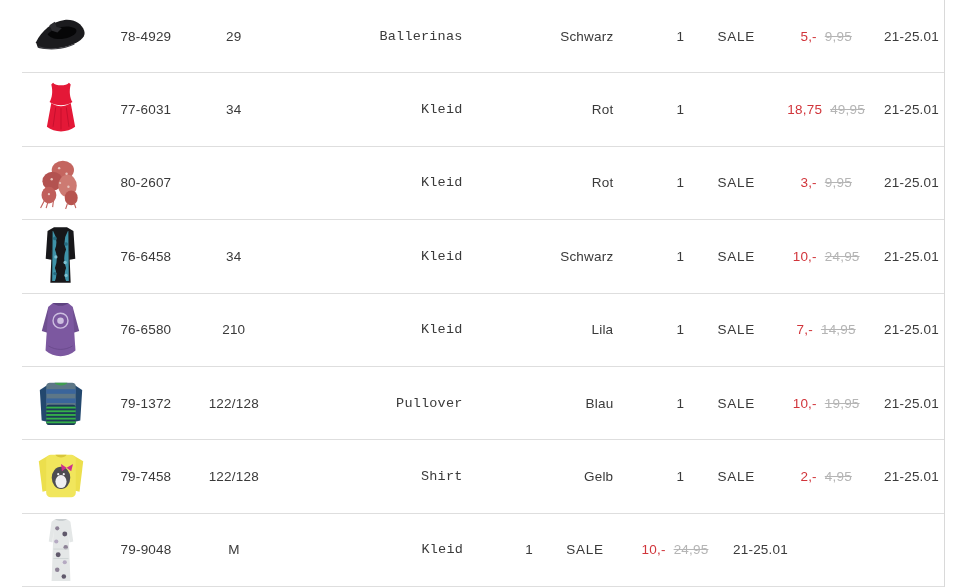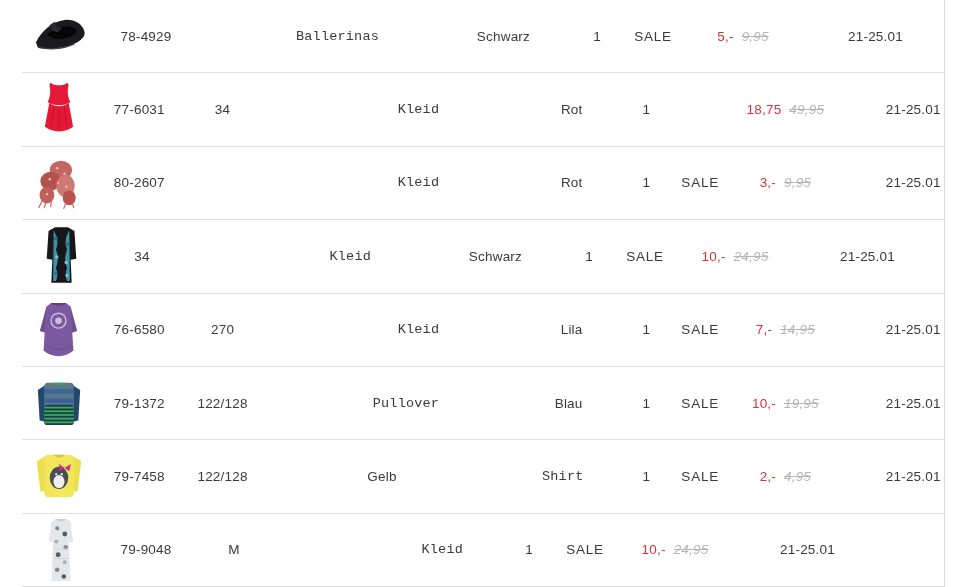--- a/index.html
+++ b/index.html
@@ -36,41 +36,42 @@
     white-space:nowrap;
   }
   .c-img  {width:78px;}
   .c-artnr{width:92px;}
   .c-size {width:84px;}
   .c-name {width:196px;justify-content:flex-end;padding-right:9px;font-family:Liberation Mono, monospace;}
   .c-color{width:152px;justify-content:flex-end;padding-right:10px;}
   .c-qty  {width:76px;justify-content:flex-end;padding-right:15px;}
   .c-sale {width:74px;letter-spacing:.8px;text-align:center;}
   .c-price{width:106px;gap:8px;}
-  .c-date {width:65px;margin-left:47px;}
+  .c-date {width:65px;}
   .price-new{color:var(--accent_red);}
-  .price-old{color:var(--muted_gray);text-decoration:line-through;font-style:italic;}
+  .price-old{color:var(--muted_gray);text-decoration:line-through;}
   .thumb{display:block;}
 </style>
 </head>
 <body>
 
 <div class="viewport">
 <div class="table">
 
   <div class="row">
     <div class="cell c-img">
       <svg class="thumb" width="54" height="50" viewBox="0 0 60 56">
         <path d="M2 35 C8 22 20 12 34 10 C45 9 53 14 56 22 C58 28 53 33 44 37 C30 43 10 44 4 41 Z" fill="#1b1b1e"></path>
         <path d="M15 26 C22 18 37 15 45 19 C49 21 48 26 40 29 C30 33 19 32 15 26 Z" fill="#060607"></path>
         <path d="M17 16 l6 -4 l2 6 l6 1 l-5 5 l-6 -2 z" fill="#2c2c30"></path>
         <path d="M5 40 C15 44 32 43 45 37" stroke="#3d3d42" stroke-width="1.2" fill="none"></path>
       </svg>
     </div>
     <div class="cell c-artnr">78-4929</div>
+    <div class="cell c-size">29</div>
     <div class="cell c-name">Ballerinas</div>
     <div class="cell c-color">Schwarz</div>
     <div class="cell c-qty">1</div>
     <div class="cell c-sale">SALE</div>
     <div class="cell c-price">
       <span class="price-new">5,-</span>
       <span class="price-old">9,95</span>
     </div>
     <div class="cell c-date">21-25.01</div>
   </div>
@@ -133,20 +134,21 @@
         <path d="M12 6 Q18 16 14 26 Q18 36 14 46 Q17 53 14 60 L11 60 L11.5 6 Z" fill="#3e92a8"></path>
         <path d="M28 6 Q22 16 26 26 Q22 36 26 46 Q23 53 26 60 L29 60 L28.5 6 Z" fill="#3e92a8"></path>
         <circle cx="14" cy="14" r="2" fill="#276b80"></circle>
             <circle cx="26" cy="20" r="2" fill="#276b80"></circle>
         <circle cx="15" cy="34" r="1.8" fill="#7fc0d0"></circle>
             <circle cx="25" cy="40" r="1.8" fill="#7fc0d0"></circle>
         <circle cx="14" cy="52" r="1.8" fill="#276b80"></circle>
             <circle cx="26" cy="54" r="1.8" fill="#7fc0d0"></circle>
       </svg>
     </div>
+    <div class="cell c-artnr">76-6458</div>
     <div class="cell c-size">34</div>
     <div class="cell c-name">Kleid</div>
     <div class="cell c-color">Schwarz</div>
     <div class="cell c-qty">1</div>
     <div class="cell c-sale">SALE</div>
     <div class="cell c-price">
       <span class="price-new">10,-</span>
       <span class="price-old">24,95</span>
     </div>
     <div class="cell c-date">21-25.01</div>
@@ -158,21 +160,21 @@
         <path d="M10 6 L3 32 L9 34 L14 12 Z" fill="#6f4f90"></path>
         <path d="M36 6 L43 32 L37 34 L32 12 Z" fill="#6f4f90"></path>
         <path d="M15 2 H31 L36 6 L39 53 C30 61 16 61 7 53 L10 6 Z" fill="#7c58a0"></path>
         <path d="M15 2 C18 6 28 6 31 2 Z" fill="#5e4380"></path>
         <circle cx="23" cy="21" r="8" fill="none" stroke="#cdbfe0" stroke-width="1.5"></circle>
         <circle cx="23" cy="21" r="3.5" fill="#cdbfe0"></circle>
         <path d="M10 48 C18 53 28 53 36 48" stroke="#6a4a8c" stroke-width="1" fill="none"></path>
       </svg>
     </div>
     <div class="cell c-artnr">76-6580</div>
-    <div class="cell c-size">270</div>
+    <div class="cell c-size">210</div>
     <div class="cell c-name">Kleid</div>
     <div class="cell c-color">Lila</div>
     <div class="cell c-qty">1</div>
     <div class="cell c-sale">SALE</div>
     <div class="cell c-price">
       <span class="price-new">7,-</span>
       <span class="price-old">14,95</span>
     </div>
     <div class="cell c-date">21-25.01</div>
   </div>
@@ -217,22 +219,22 @@
         <ellipse cx="27" cy="30" rx="10" ry="12" fill="#4d4d52"></ellipse>
         <ellipse cx="27" cy="34" rx="6" ry="7" fill="#efeff2"></ellipse>
         <circle cx="24" cy="26" r="1.2" fill="#efeff2"></circle>
             <circle cx="30" cy="26" r="1.2" fill="#efeff2"></circle>
         <path d="M33 19 L40 15 L38 23 Z" fill="#cf2f8e"></path>
         <path d="M33 19 L27 15 L28 23 Z" fill="#cf2f8e"></path>
       </svg>
     </div>
     <div class="cell c-artnr">79-7458</div>
     <div class="cell c-size">122/128</div>
+    <div class="cell c-name">Shirt</div>
     <div class="cell c-color">Gelb</div>
-    <div class="cell c-name">Shirt</div>
     <div class="cell c-qty">1</div>
     <div class="cell c-sale">SALE</div>
     <div class="cell c-price">
       <span class="price-new">2,-</span>
       <span class="price-old">4,95</span>
     </div>
     <div class="cell c-date">21-25.01</div>
   </div>
 
   <div class="row">

